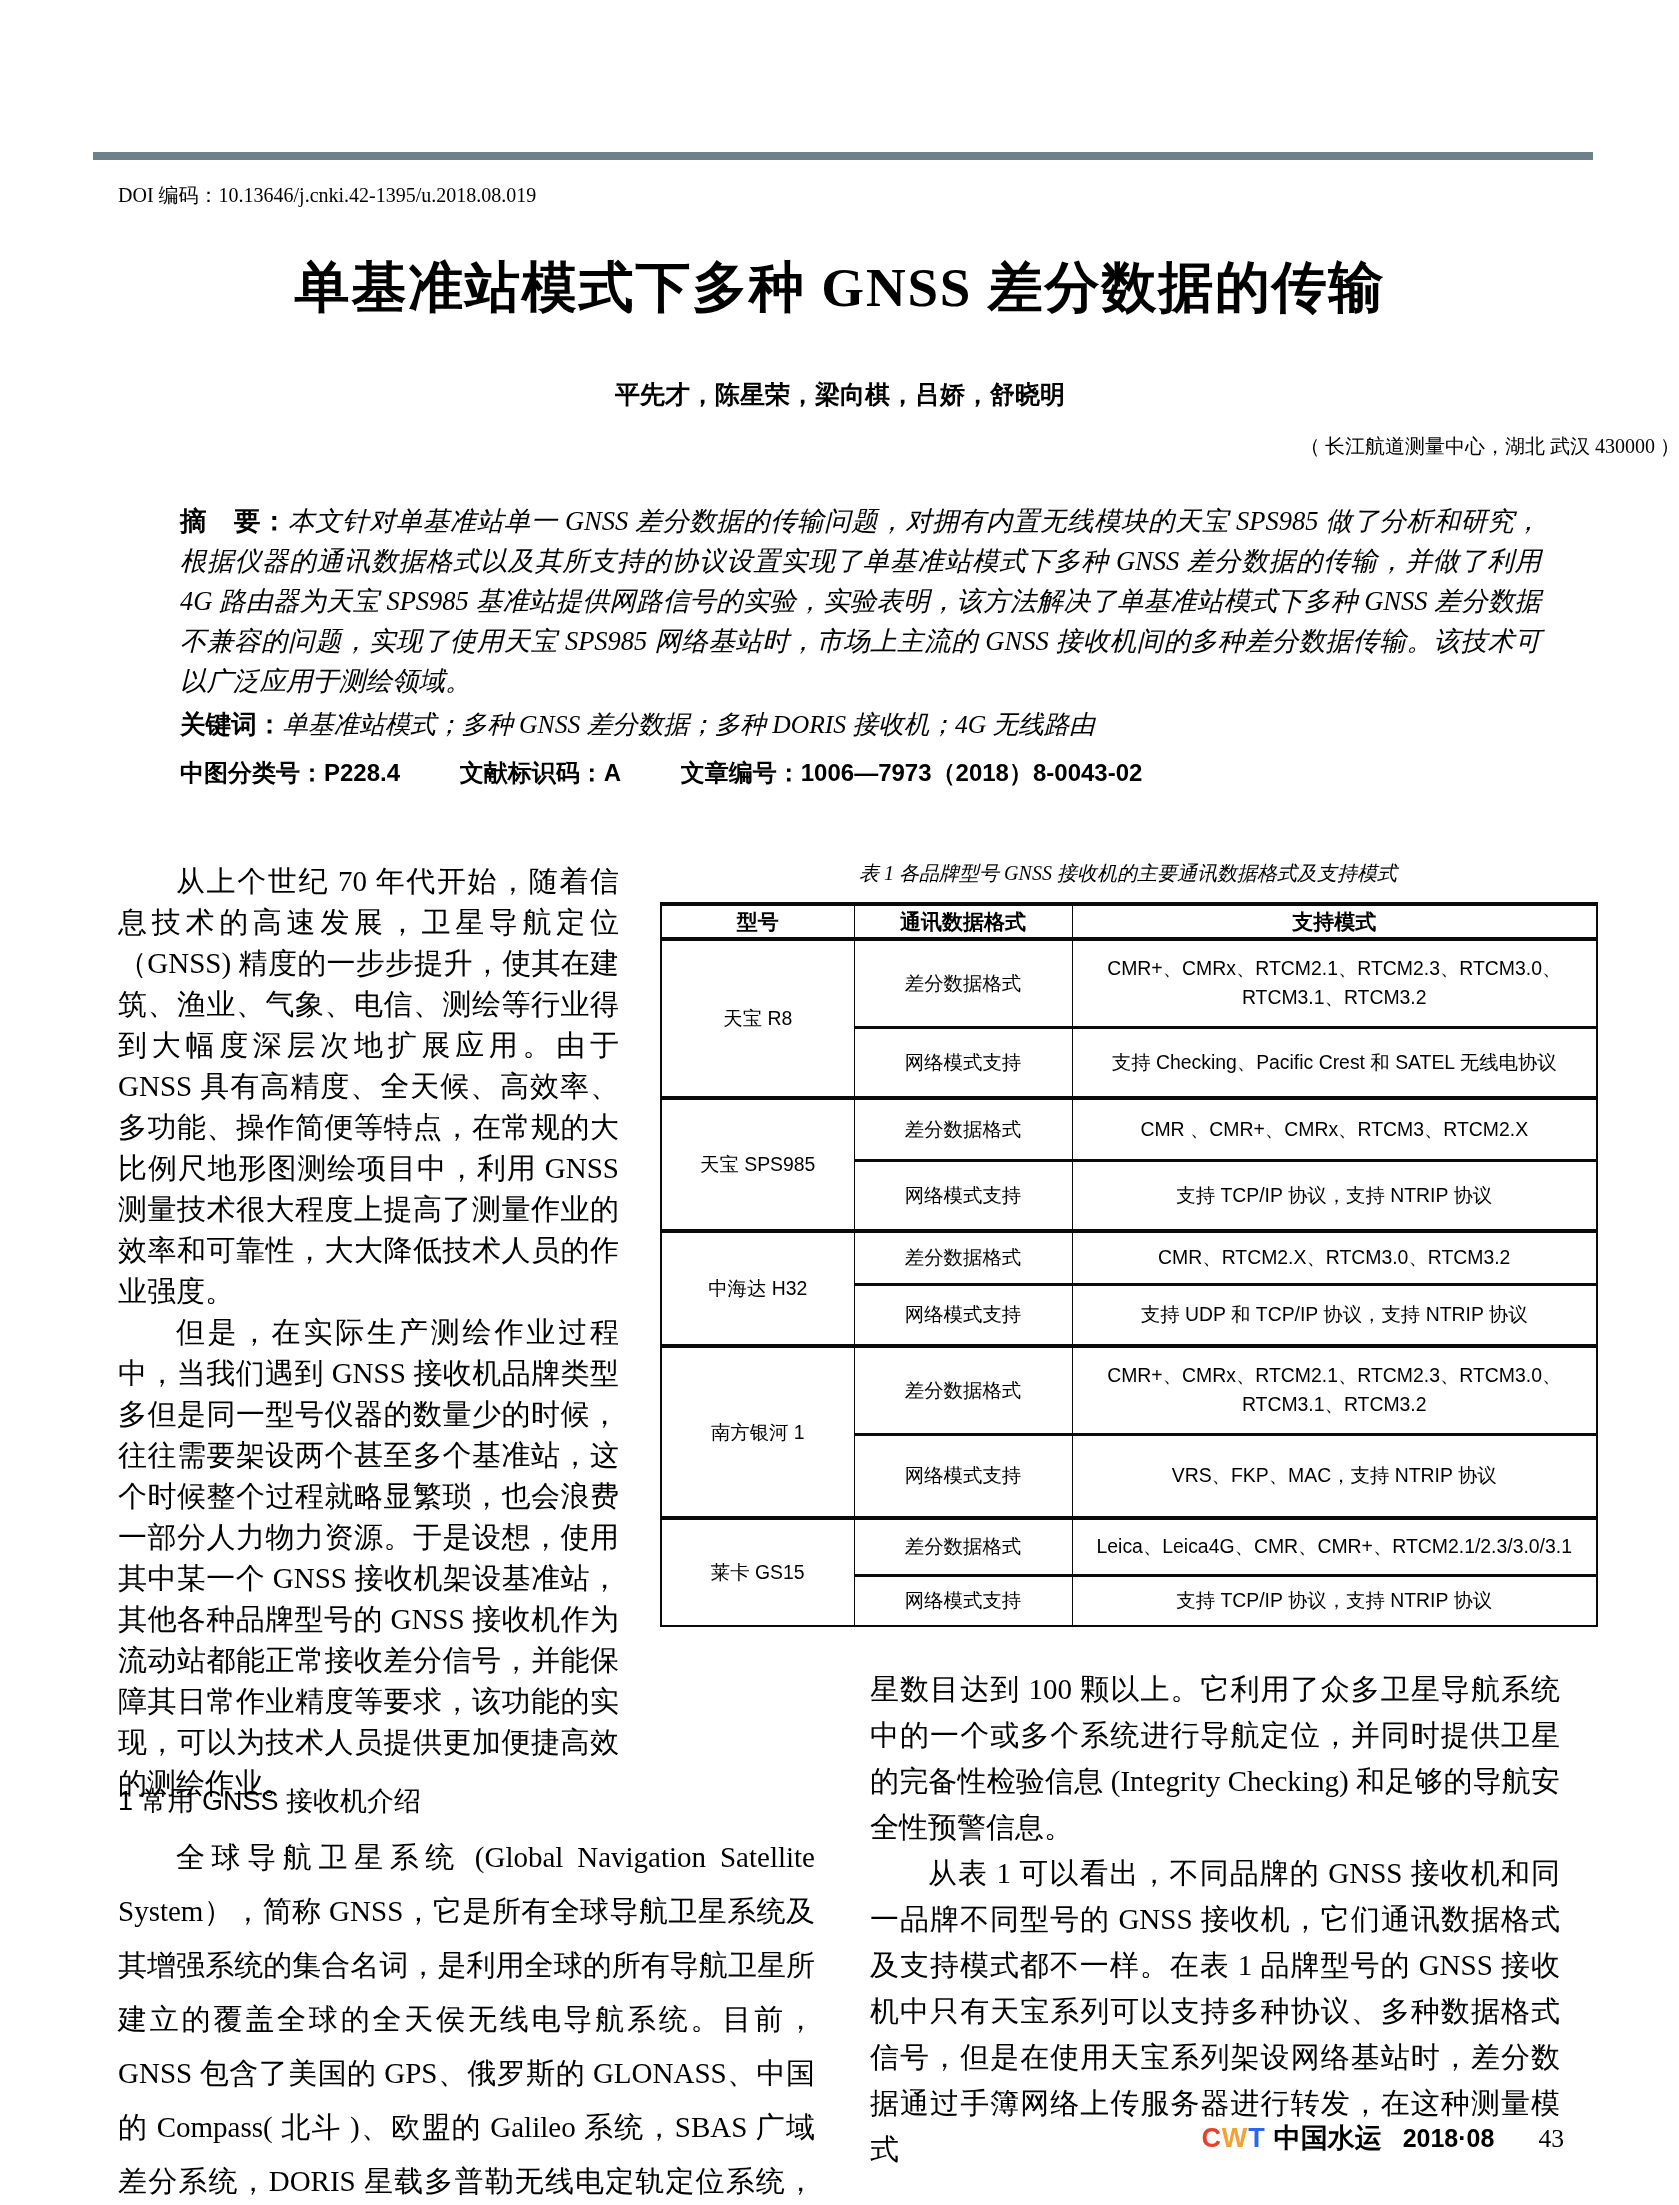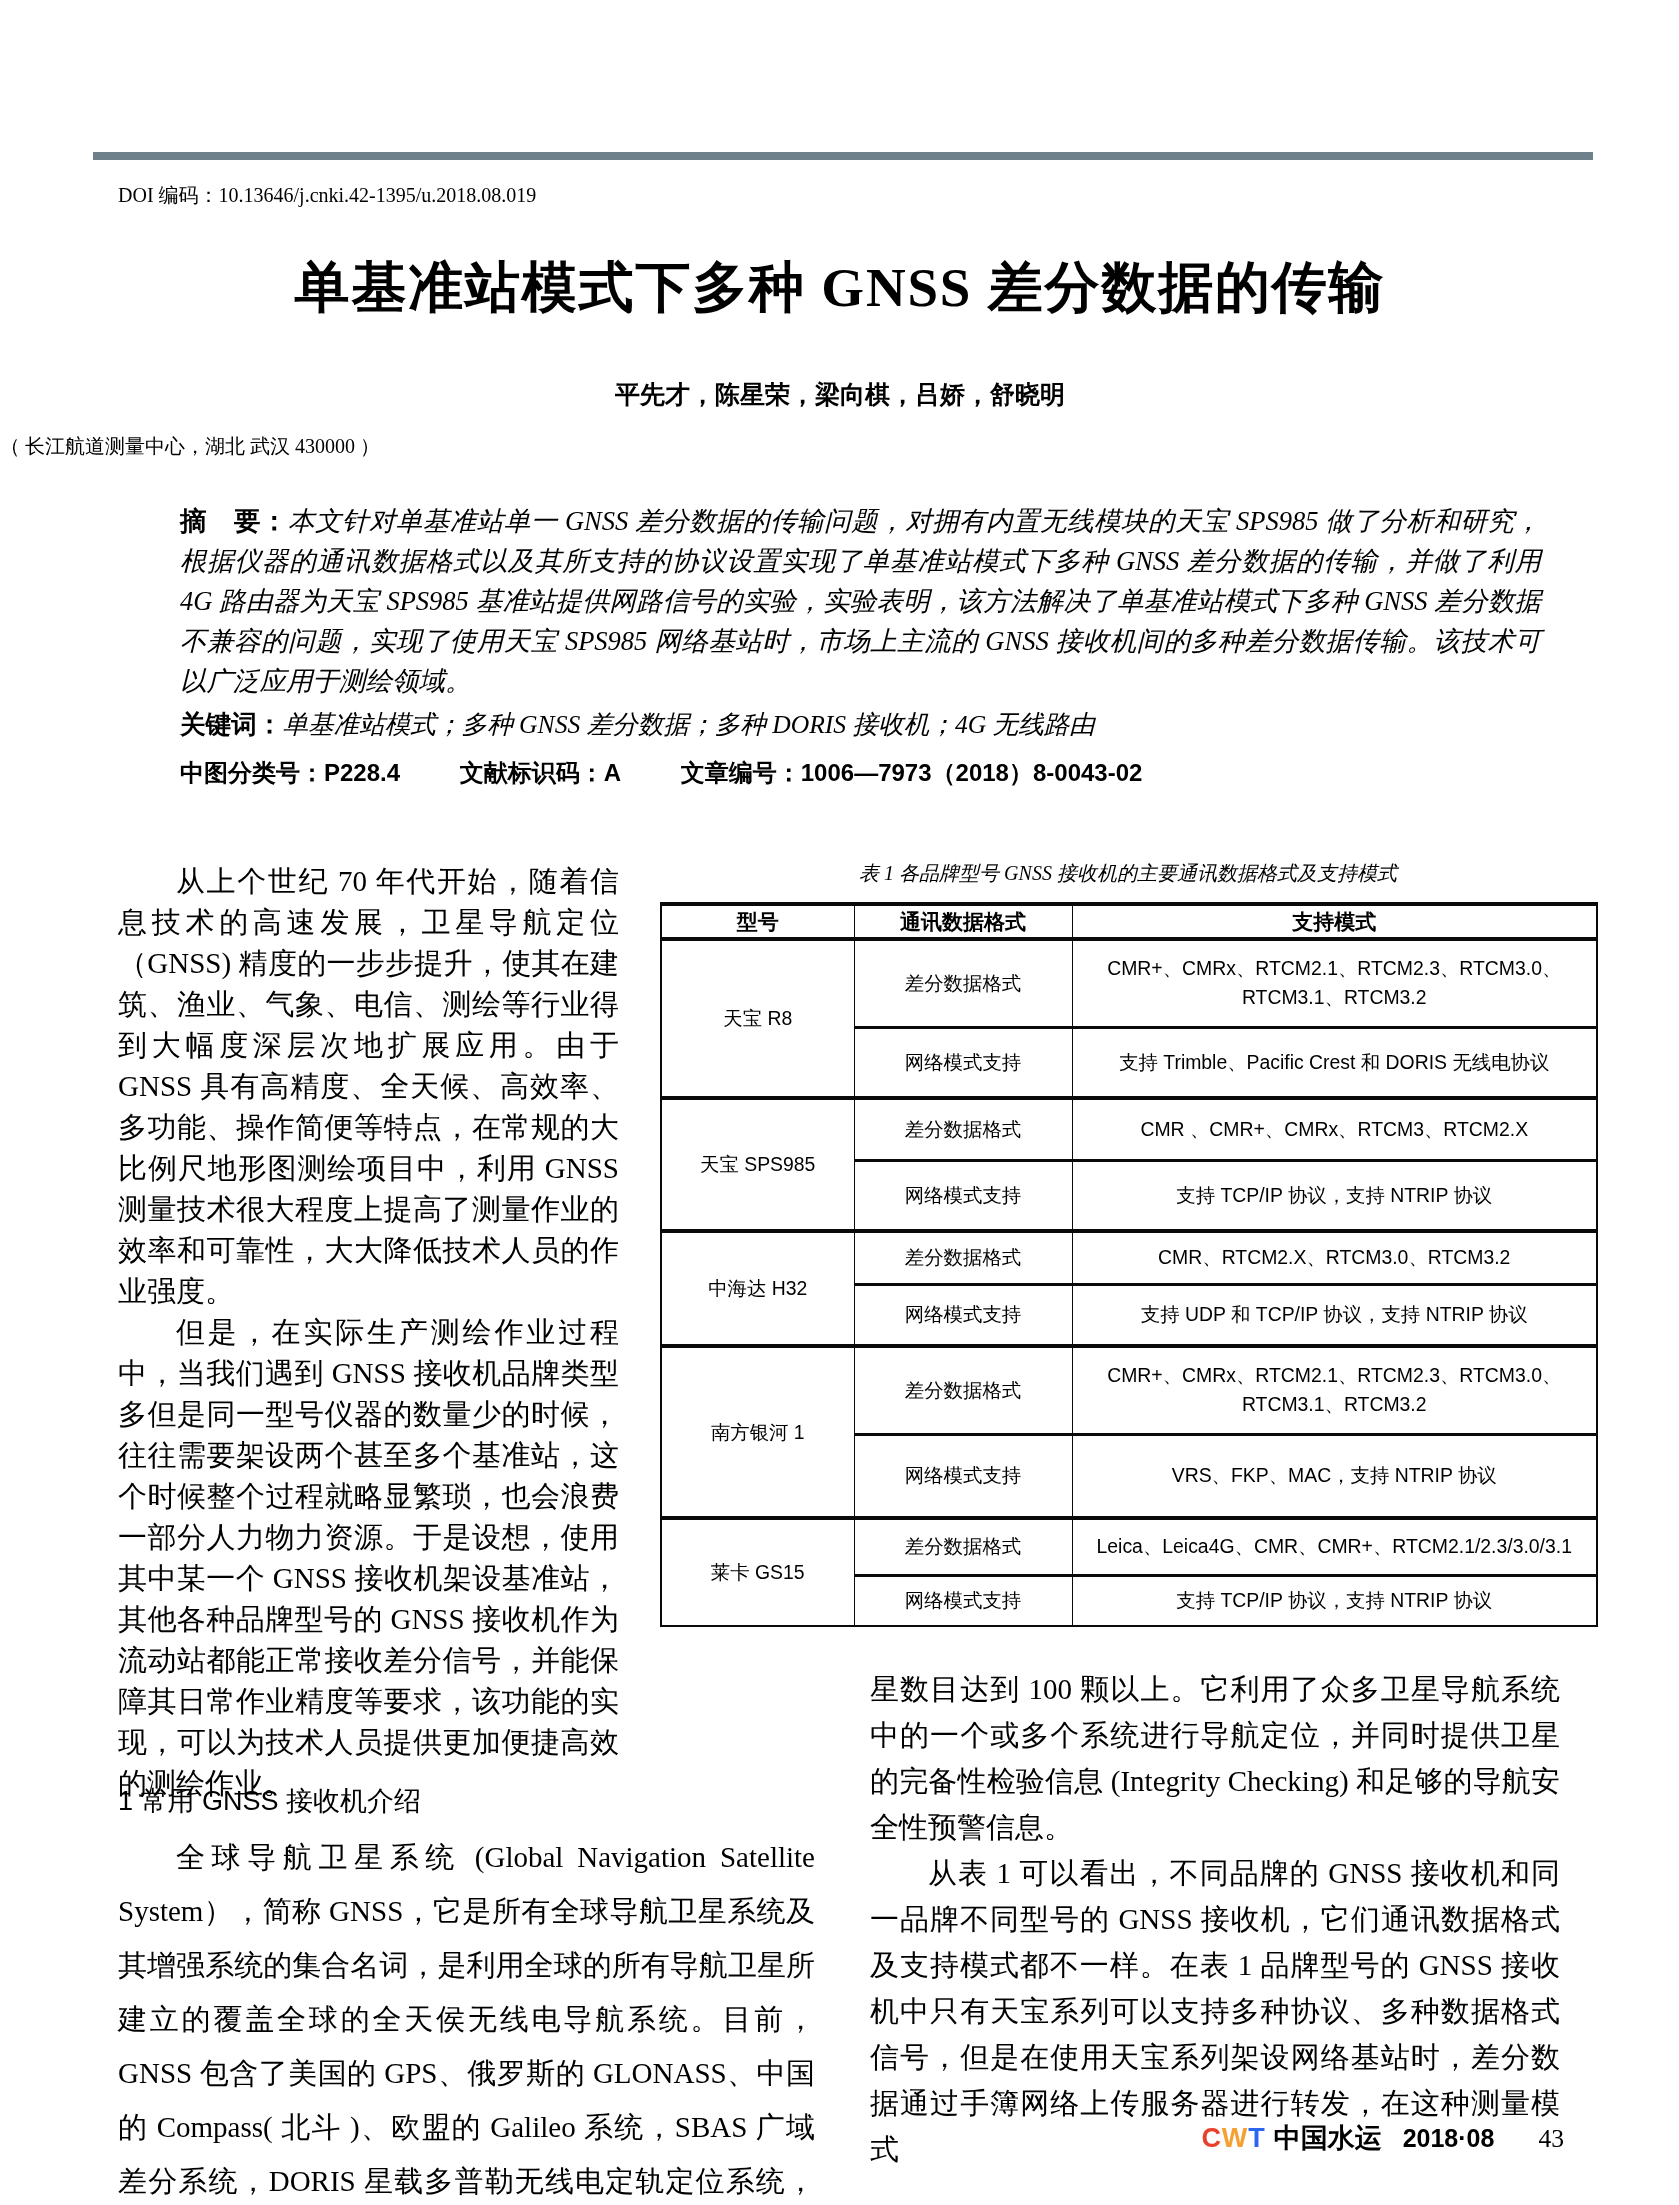--- a/index.html
+++ b/index.html
@@ -35,21 +35,21 @@
 
   #authors-line {
     left: 0; top: 378px; width: 1680px;
     text-align: center;
     font-size: 25px; font-weight: 600;
     font-family: "Liberation Sans", "DejaVu Sans", sans-serif;
   }
 
   #affiliation-line {
     left: 0; top: 433px; width: 1680px;
-    text-align: left;
+    text-align: right;
     font-size: 20px;
   }
 
   #abstract-block { left: 180px; top: 501px; width: 1361px; }
   .abstract-text {
     font-size: 26.5px; line-height: 40px;
     text-align: justify;
     font-style: italic;
   }
   .abstract-label, .kw-label {
@@ -202,21 +202,21 @@
         </tr>
       </thead>
       <tbody>
         <tr class="rh200 group-start">
           <td class="model-cell" rowspan="2">天宝 R8</td>
           <td class="sub-cell">差分数据格式</td>
           <td>CMR+、CMRx、RTCM2.1、RTCM2.3、RTCM3.0、RTCM3.1、RTCM3.2</td>
         </tr>
         <tr class="rh160 group-mid">
           <td class="sub-cell">网络模式支持</td>
-          <td>支持 Trimble、Pacific  Crest 和 DORIS 无线电协议</td>
+          <td>支持 Checking、Pacific  Crest 和 SATEL 无线电协议</td>
         </tr>
 
         <tr class="rh140 group-start">
           <td class="model-cell" rowspan="2">天宝 SPS985</td>
           <td class="sub-cell">差分数据格式</td>
           <td>CMR 、CMR+、CMRx、RTCM3、RTCM2.X</td>
         </tr>
         <tr class="rh160 group-mid">
           <td class="sub-cell">网络模式支持</td>
           <td>支持 TCP/IP 协议，支持 NTRIP 协议</td>

